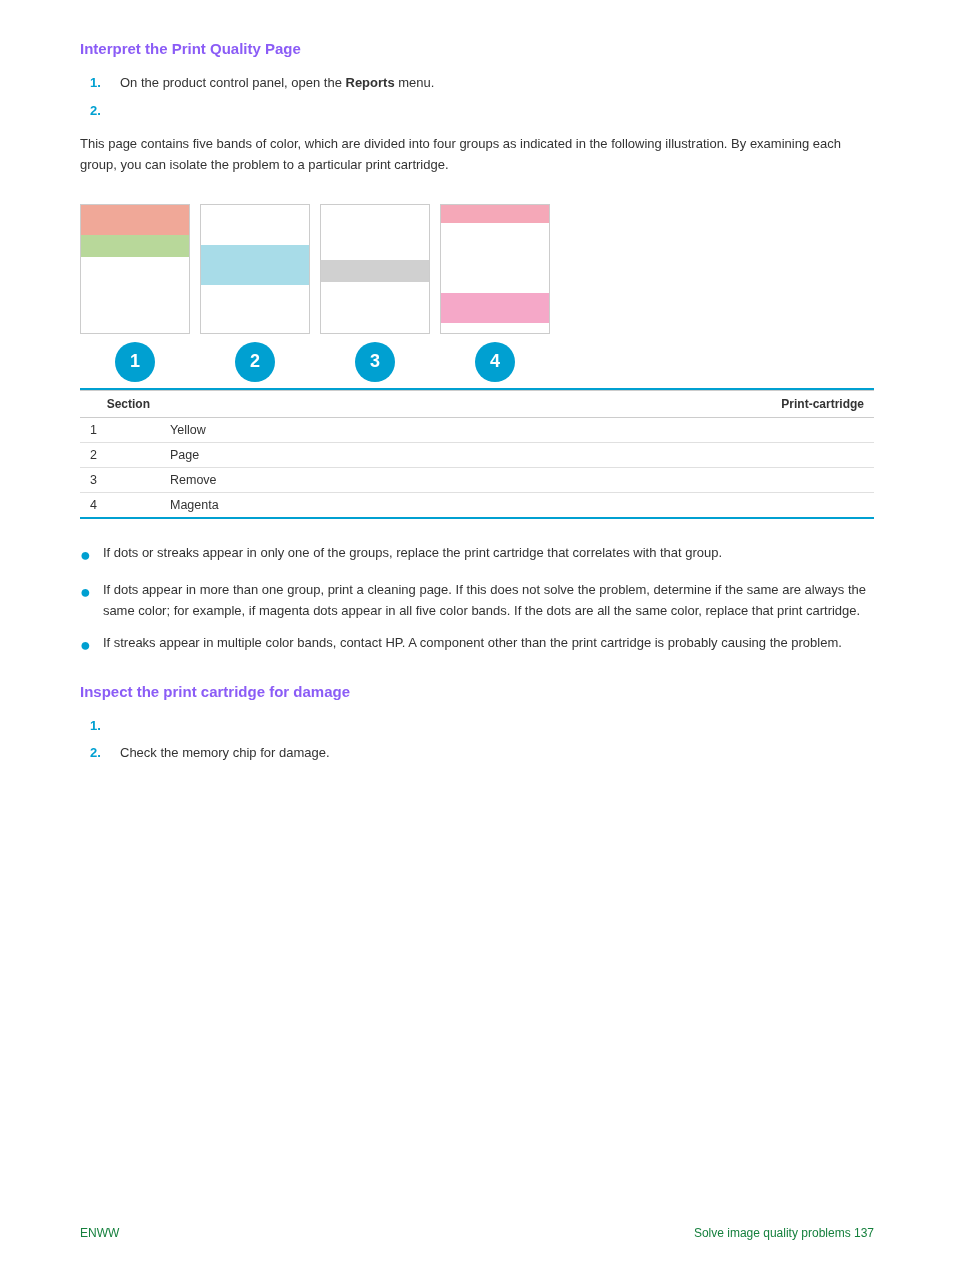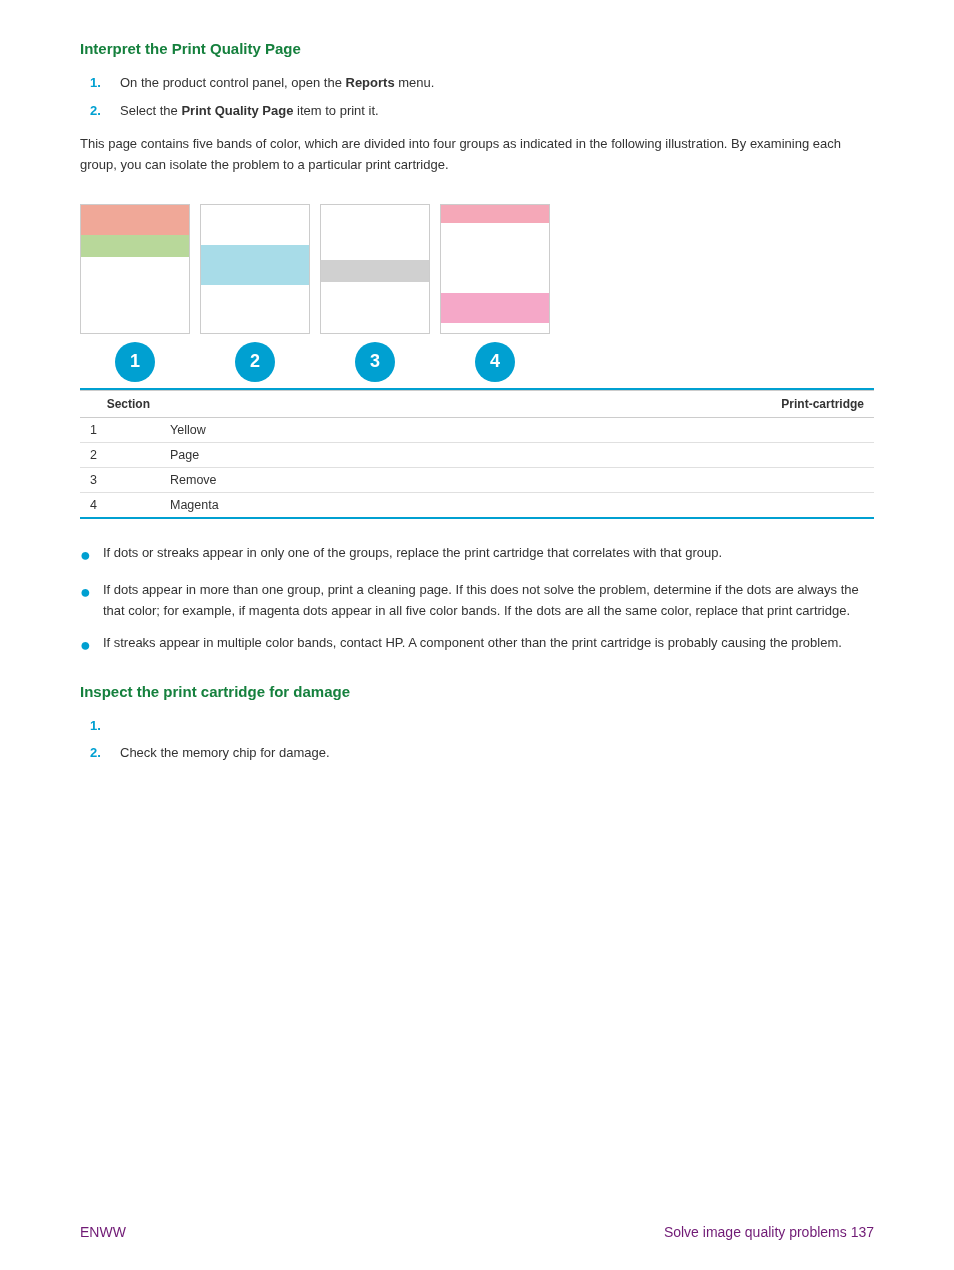--- a/index.html
+++ b/index.html
@@ -7,21 +7,21 @@
       font-family: Arial, Helvetica, sans-serif;
       font-size: 13px;
       color: #333;
       background: #fff;
       width: 954px;
       min-height: 1270px;
       padding: 40px 80px 40px 80px;
     }
 
     .section-heading {
-      color: #15803d;
+      color: #8b5cf6;
       font-size: 15px;
       font-weight: bold;
       margin-bottom: 16px;
     }
 
     .numbered-list {
       list-style: none;
       margin-bottom: 14px;
       padding-left: 10px;
     }
@@ -140,22 +140,22 @@
       flex-shrink: 0;
     }
 
     .page-footer {
       position: absolute;
       bottom: 30px;
       left: 80px;
       right: 80px;
       display: flex;
       justify-content: space-between;
-      font-size: 14px;
-      color: #701a75;
+      font-size: 12px;
+      color: #15803d;
     }
 
     .illus-wrapper {
       margin-bottom: 0;
     }
 
     .col-section { width: 80px; }
     .col-cartridge { }
 
     b { font-weight: bold; text-align: right; }
@@ -165,21 +165,20 @@
 
 <h2 class="section-heading">Interpret the Print Quality Page</h2>
 
 <ol class="numbered-list">
   <li>
     <span class="num">1.</span>
     <span>On the product control panel, open the <b>Reports</b> menu.</span>
   </li>
   <li>
     <span class="num">2.</span>
-    <span>Select the <b>Print Quality Page</b> item to print it.</span>
   </li>
 </ol>
 
 <p class="intro-text">This page contains five bands of color, which are divided into four groups as indicated in the following illustration. By examining each group, you can isolate the problem to a particular print cartridge.</p>
 
 <div class="illus-wrapper">
   <div class="illustration">
 
     <div class="band-box">
       <div class="stripe" style="background:#f0a898; height:30px; top:0;"></div>
@@ -251,21 +250,21 @@
     </tbody>
 </table>
 
 <ul class="bullet-list">
   <li>
     <span class="bullet-dot">●</span>
     <span>If dots or streaks appear in only one of the groups, replace the print cartridge that correlates with that group.</span>
   </li>
   <li>
     <span class="bullet-dot">●</span>
-    <span>If dots appear in more than one group, print a cleaning page. If this does not solve the problem, determine if the dots are always the that color; for example, if magenta dots appear in all five color bands. If the dots are all the same color, replace that print cartridge.</span>
+    <span>If dots appear in more than one group, print a cleaning page. If this does not solve the problem, determine if the same are always the same color; for example, if magenta dots appear in all five color bands. If the dots are all the same color, replace that print cartridge.</span>
   </li>
   <li>
     <span class="bullet-dot">●</span>
     <span>If streaks appear in multiple color bands, contact HP. A component other than the print cartridge is probably causing the problem.</span>
   </li>
 </ul>
 
 <h2 class="section-heading">Inspect the print cartridge for damage</h2>
 
 <ol class="numbered-list">

